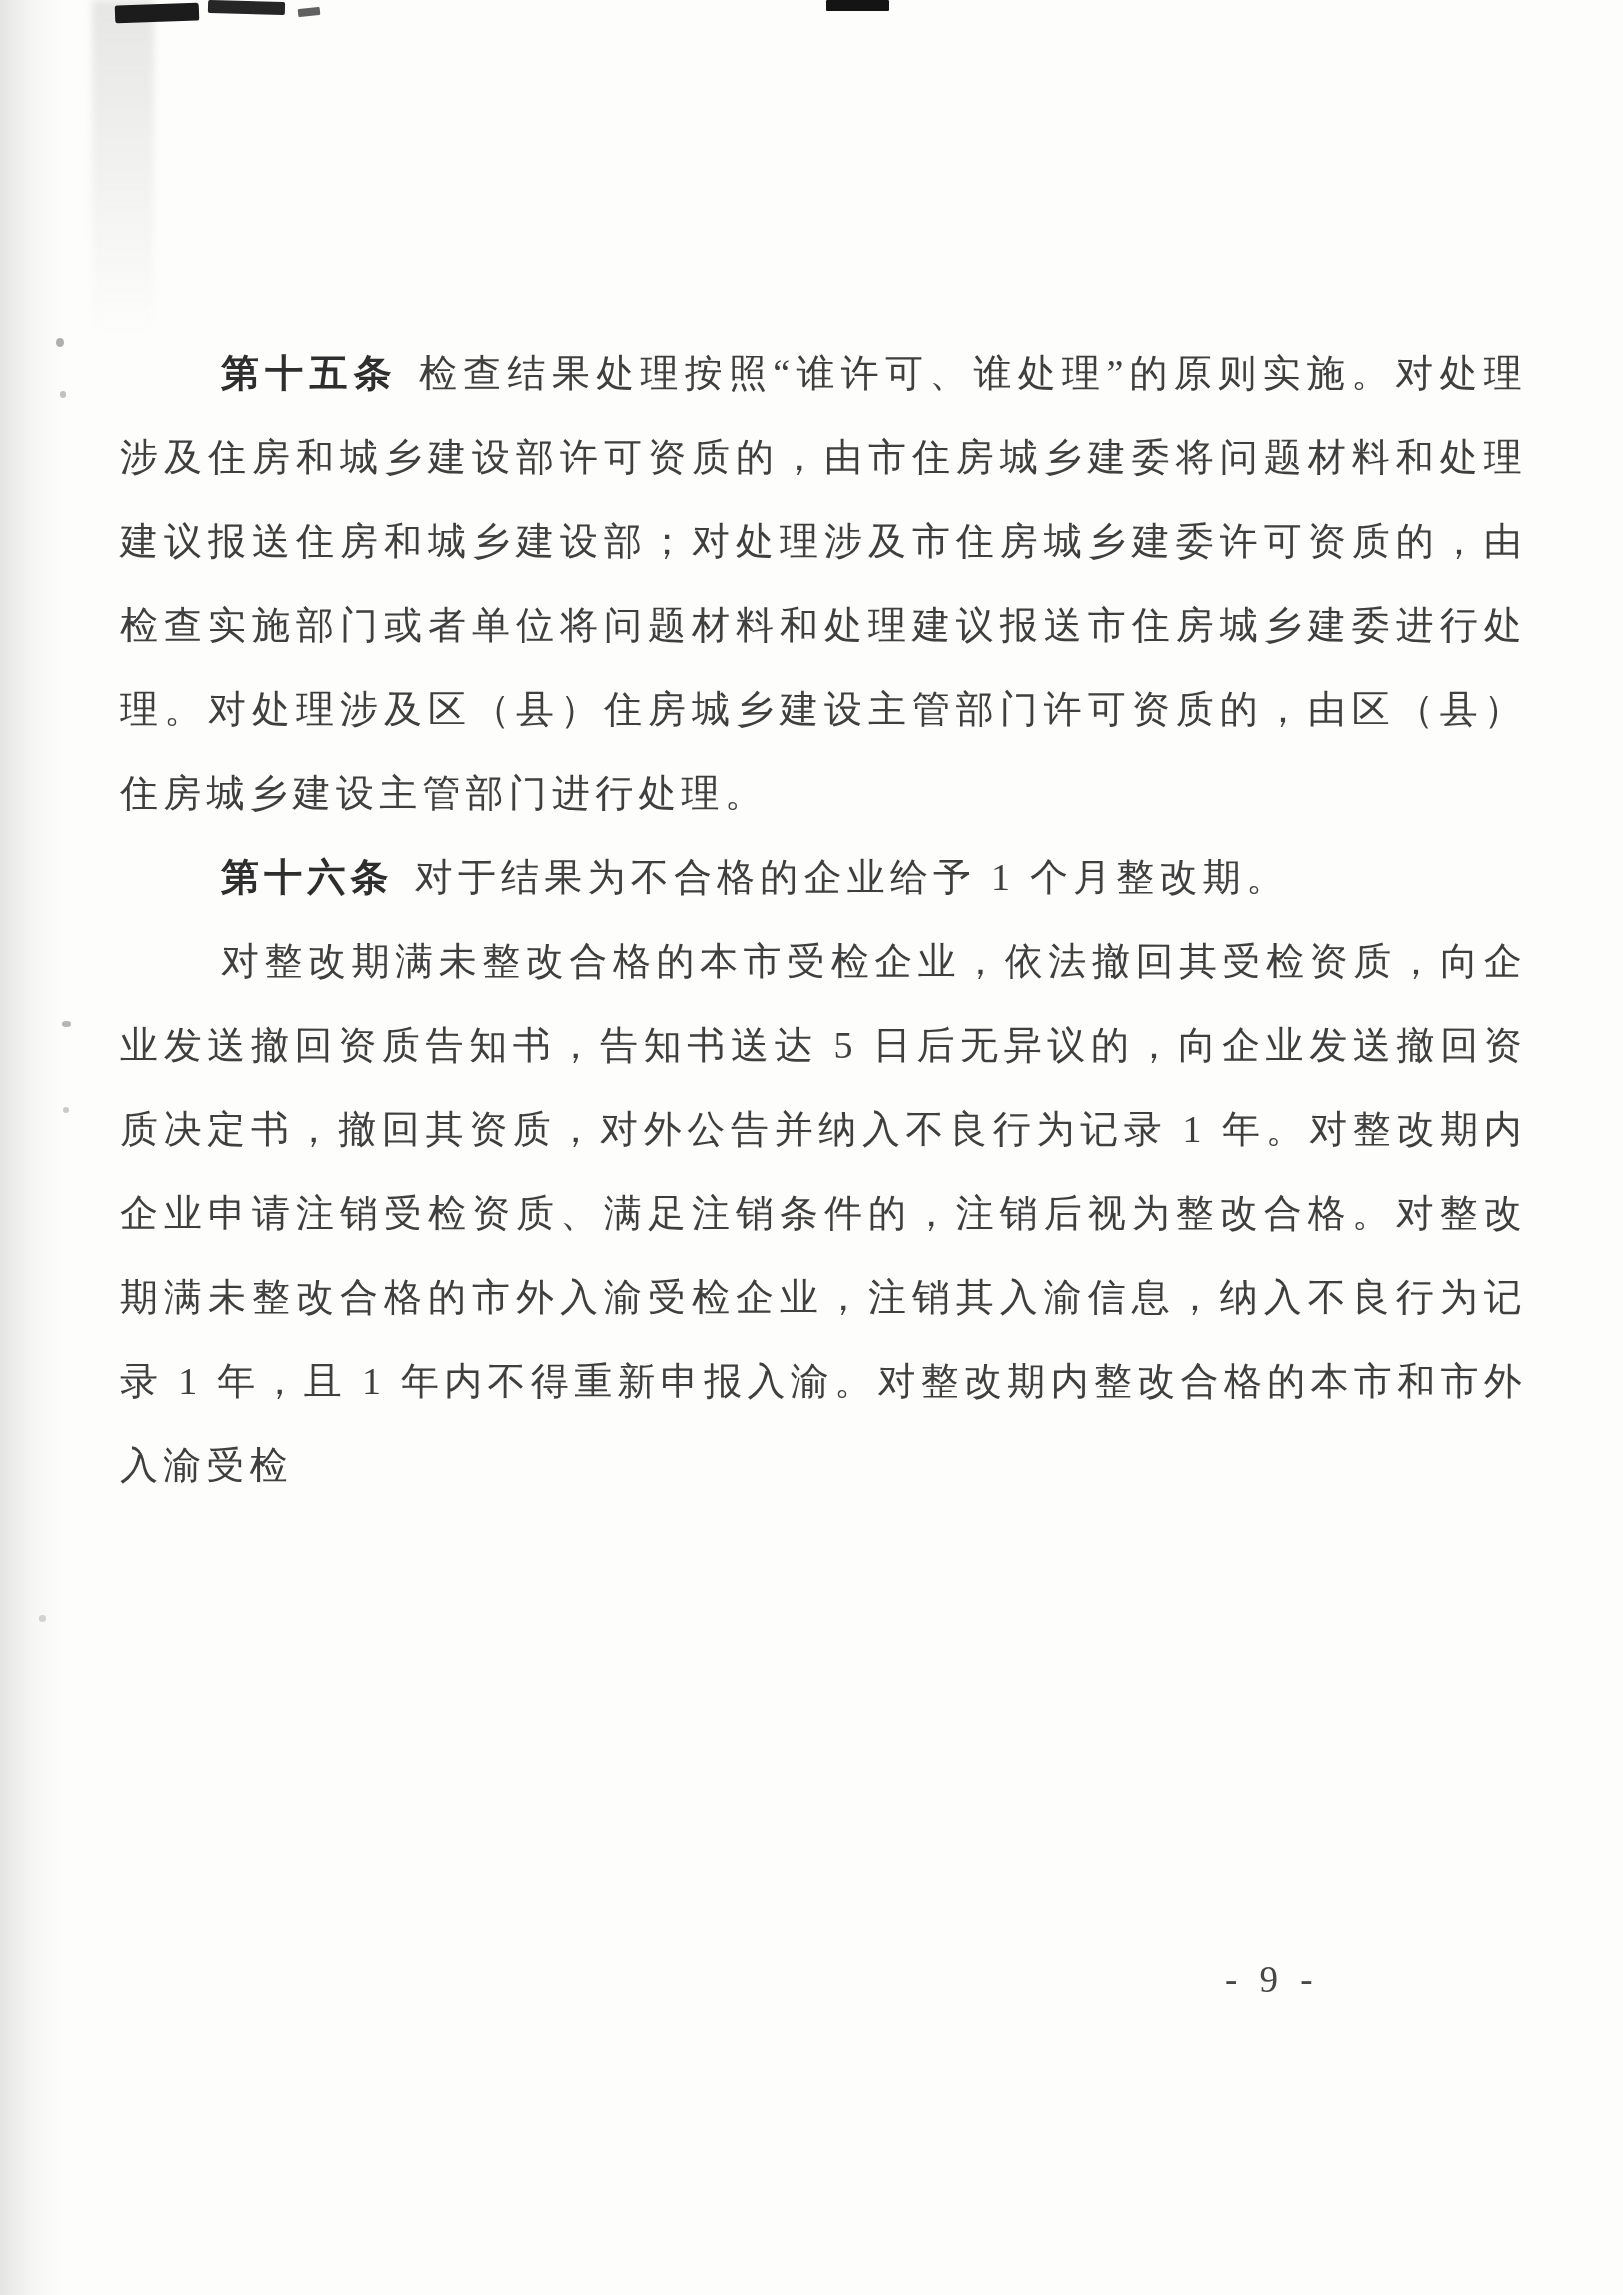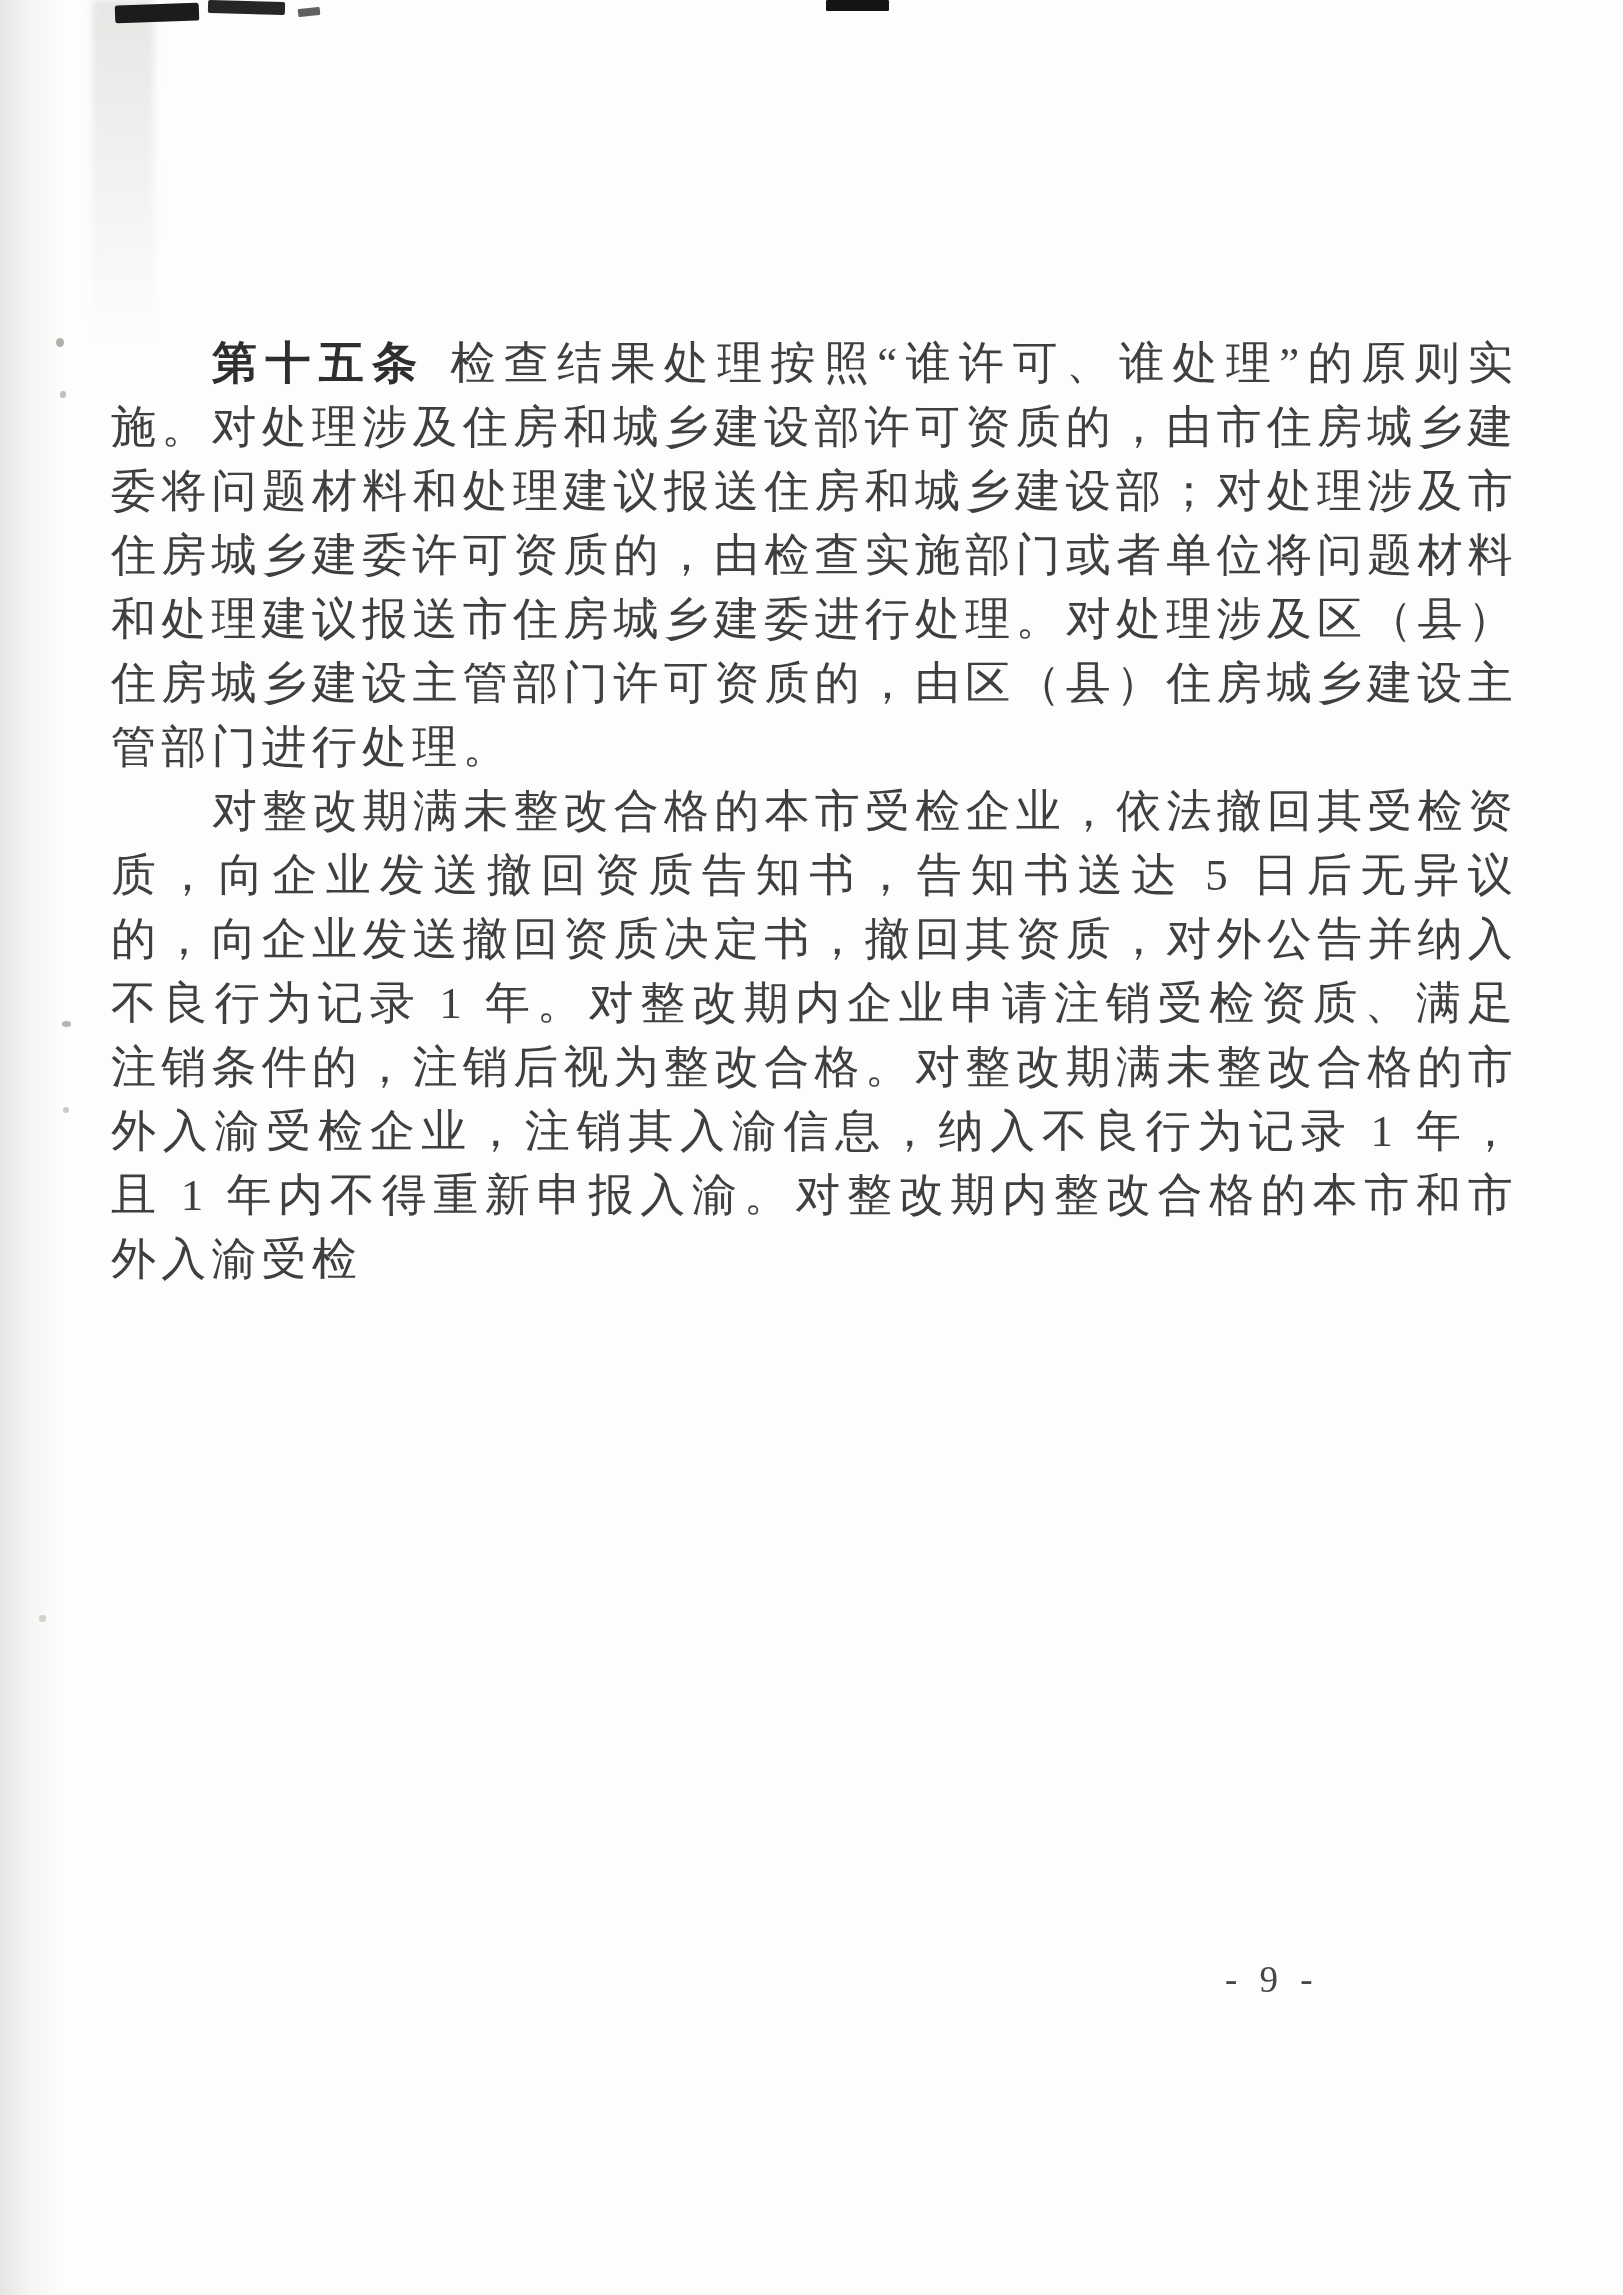--- a/index.html
+++ b/index.html
@@ -37,26 +37,26 @@
   .a-top3 { left: 826px; top: 0;   width: 63px;  height: 10.5px; background:#141414; border-radius: 1.3px; }
   .a-top4 { left: 298px;  top: 7.9px; width: 22px; height: 7.9px; background:#3a3a3a; transform: rotate(-6deg); border-radius: 1.3px; opacity:.8; }
   .speck1 { left: 56px;  top: 338px;  width: 7.9px; height: 9.2px; background:#8f8f8c; border-radius: 50%; opacity:.7; }
   .speck2 { left: 60px;  top: 391px;  width: 5.9px;  height: 6.5px; background:#9a9a97; border-radius: 50%; opacity:.6; }
   .speck3 { left: 62px;  top: 1021px; width: 8.5px; height: 5.9px;  background:#90908d; border-radius: 45%; opacity:.65; }
   .speck4 { left: 63px;  top: 1107px; width: 5.9px;  height: 5.9px;  background:#a0a09d; border-radius: 50%; opacity:.55; }
   .speck5 { left: 39px;  top: 1615px; width: 7.2px; height: 6.5px; background:#ababa8; border-radius: 50%; opacity:.5; }
 
   .content {
     position: absolute;
-    left: 111px;
+    left: 120px;
     top: 331px;
     width: 1407px;
     color: #3f3f3f;
-    font-size: 45px;
-    line-height: 64px;
+    font-size: 38px;
+    line-height: 84px;
     letter-spacing: 5.2px;
     text-align: justify;
     text-justify: inter-ideograph;
   }
   .content p {
     margin: 0;
     padding: 0;
     text-indent: 101px;
   }
   .art-heading {
@@ -88,20 +88,21 @@
   <div class="artifact a-top4"></div>
   <div class="artifact speck1"></div>
   <div class="artifact speck2"></div>
   <div class="artifact speck3"></div>
   <div class="artifact speck4"></div>
   <div class="artifact speck5"></div>
 
   <div class="content">
     <p><span class="art-heading">第十五条</span><span>检查结果处理按照“谁许可、谁处理”的原则实施。对处理涉及住房和城乡建设部许可资质的，由市住房城乡建委将问题材料和处理建议报送住房和城乡建设部；对处理涉及市住房城乡建委许可资质的，由检查实施部门或者单位将问题材料和处理建议报送市住房城乡建委进行处理。对处理涉及区（县）住房城乡建设主管部门许可资质的，由区（县）住房城乡建设主管部门进行处理。</span></p>
 
+    <p><span class="art-heading">第十六条</span><span>对于结果为不合格的企业给予 1 个月整改期。</span></p>
 
 
     <p><span>对整改期满未整改合格的本市受检企业，依法撤回其受检资质，向企业发送撤回资质告知书，告知书送达 5 日后无异议的，向企业发送撤回资质决定书，撤回其资质，对外公告并纳入不良行为记录 1 年。对整改期内企业申请注销受检资质、满足注销条件的，注销后视为整改合格。对整改期满未整改合格的市外入渝受检企业，注销其入渝信息，纳入不良行为记录 1 年，且 1 年内不得重新申报入渝。对整改期内整改合格的本市和市外入渝受检</span></p>
   </div>
 
   <div class="page-number">- 9 -</div>
 
 </div>
 
 

